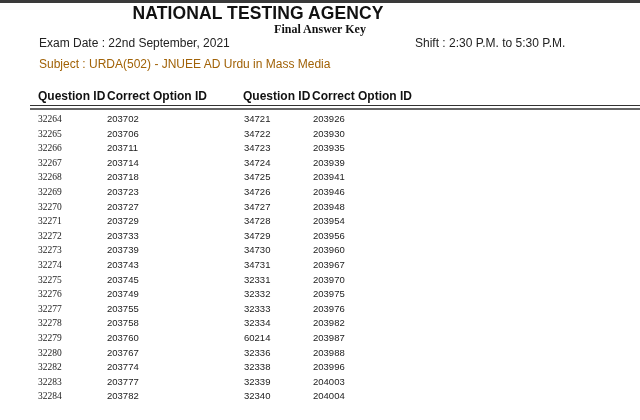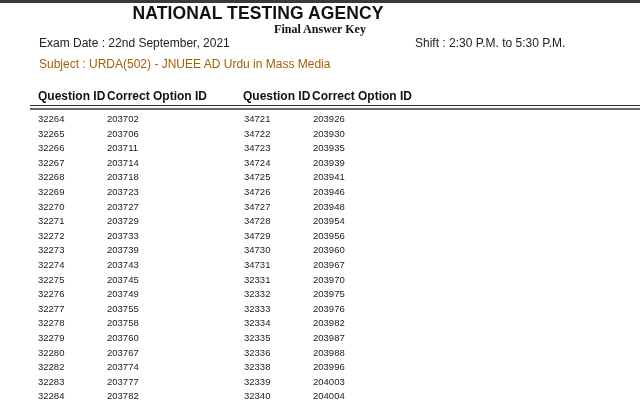--- a/index.html
+++ b/index.html
@@ -22,21 +22,21 @@
     }
     .exam-date { position: absolute; left: 39px; top: 36px; font-size: 12px; color: #222; }
     .shift { position: absolute; left: 415px; top: 36px; font-size: 12px; color: #222; }
     .subject { position: absolute; left: 39px; top: 57px; font-size: 12px; color: #a16207; }
     .hdr { position: absolute; top: 89px; font-weight: bold; font-size: 12px; color: #111; }
     .rule1 { position: absolute; left: 30px; right: 0; top: 105px; height: 1px; background: #333; }
     .rule2 { position: absolute; left: 30px; right: 0; top: 108px; height: 2px; background: #666; }
     .rows { position: absolute; left: 0; top: 112px; width: 640px; }
     .row { position: relative; height: 14.6px; font-size: 9.5px; color: #222; }
     .row span { position: absolute; top: 0; line-height: 14.6px; }
-    .c1 { left: 38px; } .c2 { left: 107px; } .c3 { left: 244px; } .c4 { left: 313px; }
+    .c1 { left: 38px; font-family: Liberation Serif, serif; } .c2 { left: 107px; } .c3 { left: 244px; } .c4 { left: 313px; }
   </style>
 </head>
 <body>
 
 <div class="topbar"></div>
 
 <div class="title">NATIONAL TESTING AGENCY</div>
 <div class="subtitle">Final Answer Key</div>
 
 <div class="exam-date">Exam Date :  22nd September, 2021</div>
@@ -140,21 +140,21 @@
     </div>
     <div class="row">
       <span class="c1">32278</span>
       <span class="c2">203758</span>
       <span class="c3">32334</span>
       <span class="c4">203982</span>
     </div>
     <div class="row">
       <span class="c1">32279</span>
       <span class="c2">203760</span>
-      <span class="c3">32335</span>
+      <span class="c3">60214</span>
       <span class="c4">203987</span>
     </div>
     <div class="row">
       <span class="c1">32280</span>
       <span class="c2">203767</span>
       <span class="c3">32336</span>
       <span class="c4">203988</span>
     </div>
     <div class="row">
       <span class="c1">32282</span>

